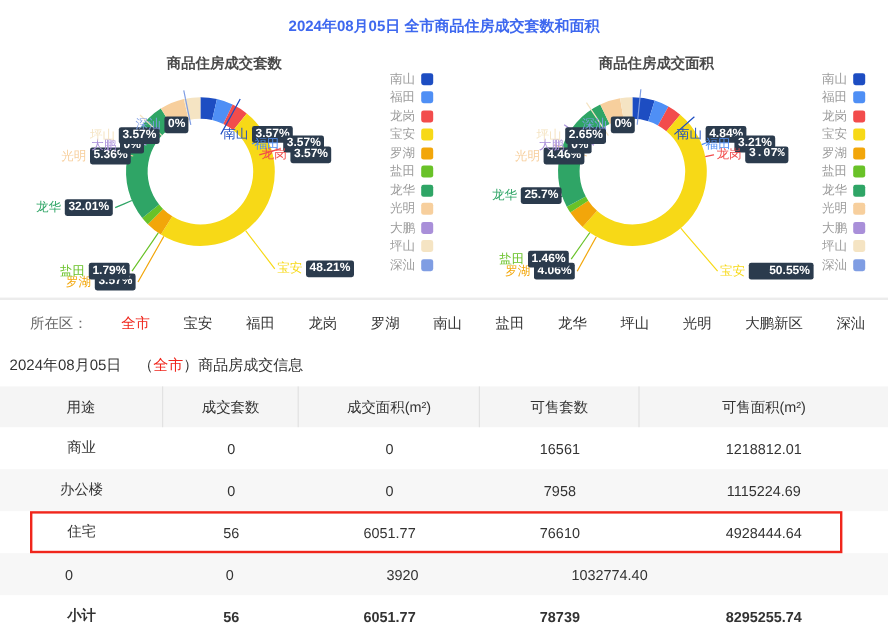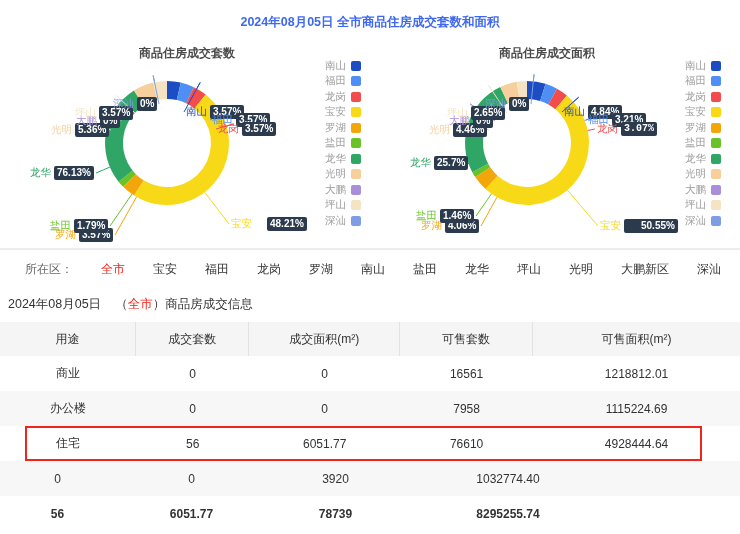--- a/index.html
+++ b/index.html
@@ -95,33 +95,33 @@
     <div class="plabel" style="left: 210px; top: 80px;">
       <span class="pname" style="color: rgb(79, 143, 245);">福田</span>
       <span class="pbadge" style="background: rgb(43, 59, 77);">3.57%</span>
     </div>
     <div class="plabel" style="left: 216px; top: 89px;">
       <span class="pname" style="color: rgb(242, 76, 76);">龙岗</span>
       <span class="pbadge" style="background: rgb(43, 59, 77);">3.57%</span>
     </div>
     <div class="plabel" style="left: 229px; top: 184px;">
       <span class="pname" style="color: rgb(247, 217, 23);">宝安</span>
-      <span class="pbadge" style="background: rgb(43, 59, 77); margin-left: 12px;">48.21%</span>
+      <span class="pbadge" style="background: rgb(43, 59, 77);">48.21%</span>
     </div>
     <div class="plabel" style="left: 53px; top: 195px;">
       <span class="pname" style="color: rgb(242, 166, 10);">罗湖</span>
       <span class="pbadge" style="background: rgb(43, 59, 77);">3.57%</span>
     </div>
     <div class="plabel" style="left: 48px; top: 186px;">
       <span class="pname" style="color: rgb(105, 194, 40);">盐田</span>
       <span class="pbadge" style="background: rgb(43, 59, 77);">1.79%</span>
     </div>
     <div class="plabel" style="left: 28px; top: 133px;">
       <span class="pname" style="color: rgb(47, 165, 102);">龙华</span>
-      <span class="pbadge" style="background: rgb(43, 59, 77);">76.13%</span>
+      <span class="pbadge" style="background: rgb(43, 59, 77);">32.01%</span>
     </div>
     <div class="plabel" style="left: 49px; top: 90px;">
       <span class="pname" style="color: rgb(247, 207, 157);">光明</span>
       <span class="pbadge" style="background: rgb(43, 59, 77);">5.36%</span>
     </div>
     <div class="plabel" style="left: 74px; top: 81px;">
       <span class="pname" style="color: rgb(169, 143, 217);">大鹏</span>
       <span class="pbadge" style="background: rgb(43, 59, 77);">0%</span>
     </div>
     <div class="plabel" style="left: 73px; top: 73px;">
@@ -348,19 +348,20 @@
       <div class="tcell c3">76610</div>
       <div class="tcell c4">4928444.64</div>
     </div>
     <div class="trow alt">
       <div class="tcell c1">0</div>
       <div class="tcell c2">0</div>
       <div class="tcell c3">3920</div>
       <div class="tcell c4">1032774.40</div>
     </div>
     <div class="trow total">
+      <div class="tcell c0">小计</div>
       <div class="tcell c1">56</div>
       <div class="tcell c2">6051.77</div>
       <div class="tcell c3">78739</div>
       <div class="tcell c4">8295255.74</div>
     </div>
     <div class="hl-overlay" style="top: 104px;"></div>
   </div>
 
 </body></html>

